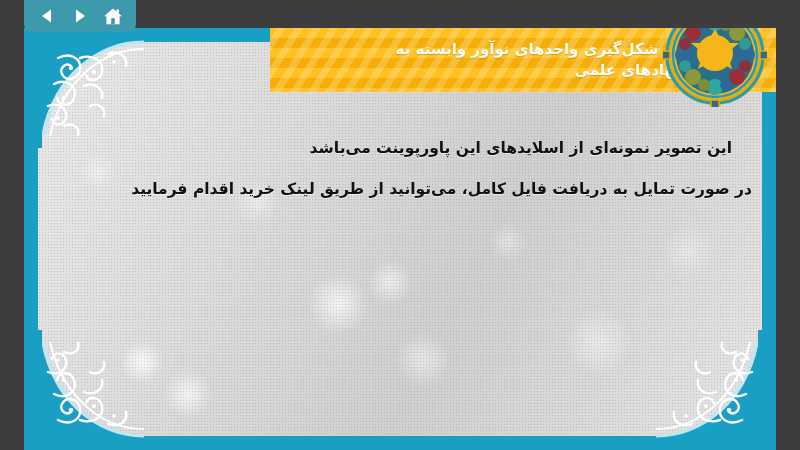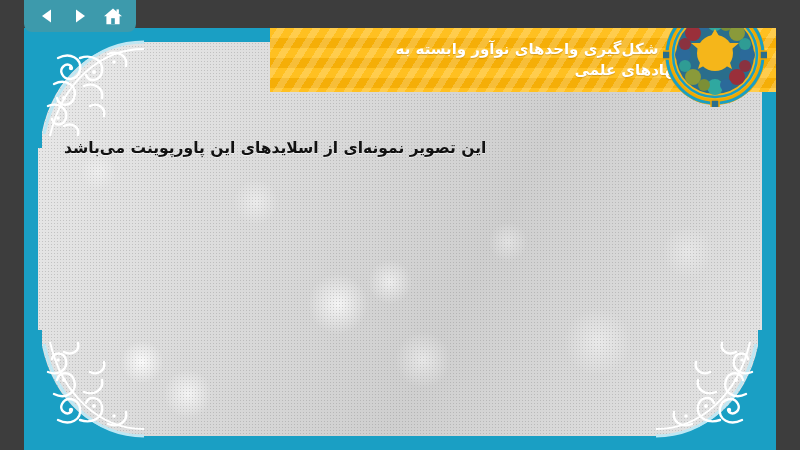--- a/index.html
+++ b/index.html
@@ -149,21 +149,21 @@
   }
 
   
   #body-text {
     position: absolute;
     left: 40px;
     top: 100px;
     right: 24px;
     z-index: 12;
     direction: rtl;
-    text-align: left;
+    text-align: right;
   }
   .body-line {
     direction: rtl;
     color: #111111;
     font-family: "DejaVu Sans", sans-serif;
     font-size: 15.5px;
     font-weight: bold;
     line-height: 41px;
     white-space: nowrap;
     text-shadow: 0 1px 0 rgba(255,255,255,.55);
@@ -326,16 +326,17 @@
           <rect x="48" y="-1" width="8" height="8" rx="1"></rect>
           <rect x="48" y="97" width="8" height="8" rx="1"></rect>
           <rect x="-1" y="48" width="8" height="8" rx="1"></rect>
           <rect x="97" y="48" width="8" height="8" rx="1"></rect>
         </g>
       </svg>
     </div>
 
     <div id="body-text">
       <div class="body-line" id="body-line-1">این تصویر نمونه‌ای از اسلایدهای این پاورپوینت می‌باشد</div>
+      <div class="body-line" id="body-line-3">در صورت تمایل به دریافت فایل کامل، می‌توانید از طریق لینک خرید اقدام فرمایید</div>
     </div>
 
   </div>
 </div>
 
 </body></html>

